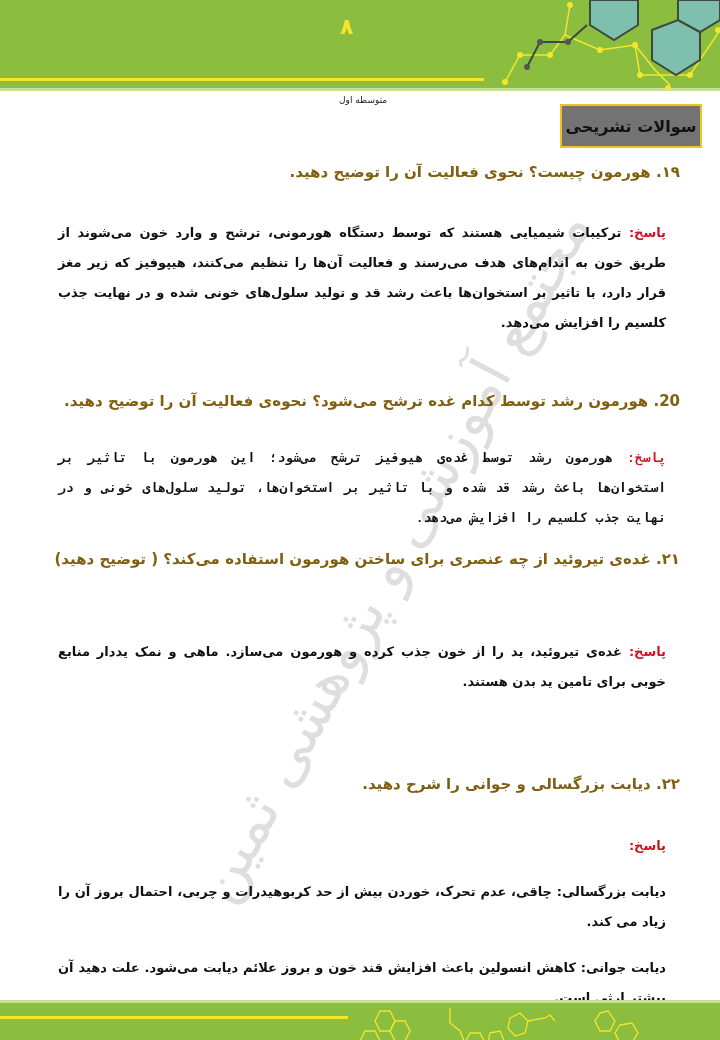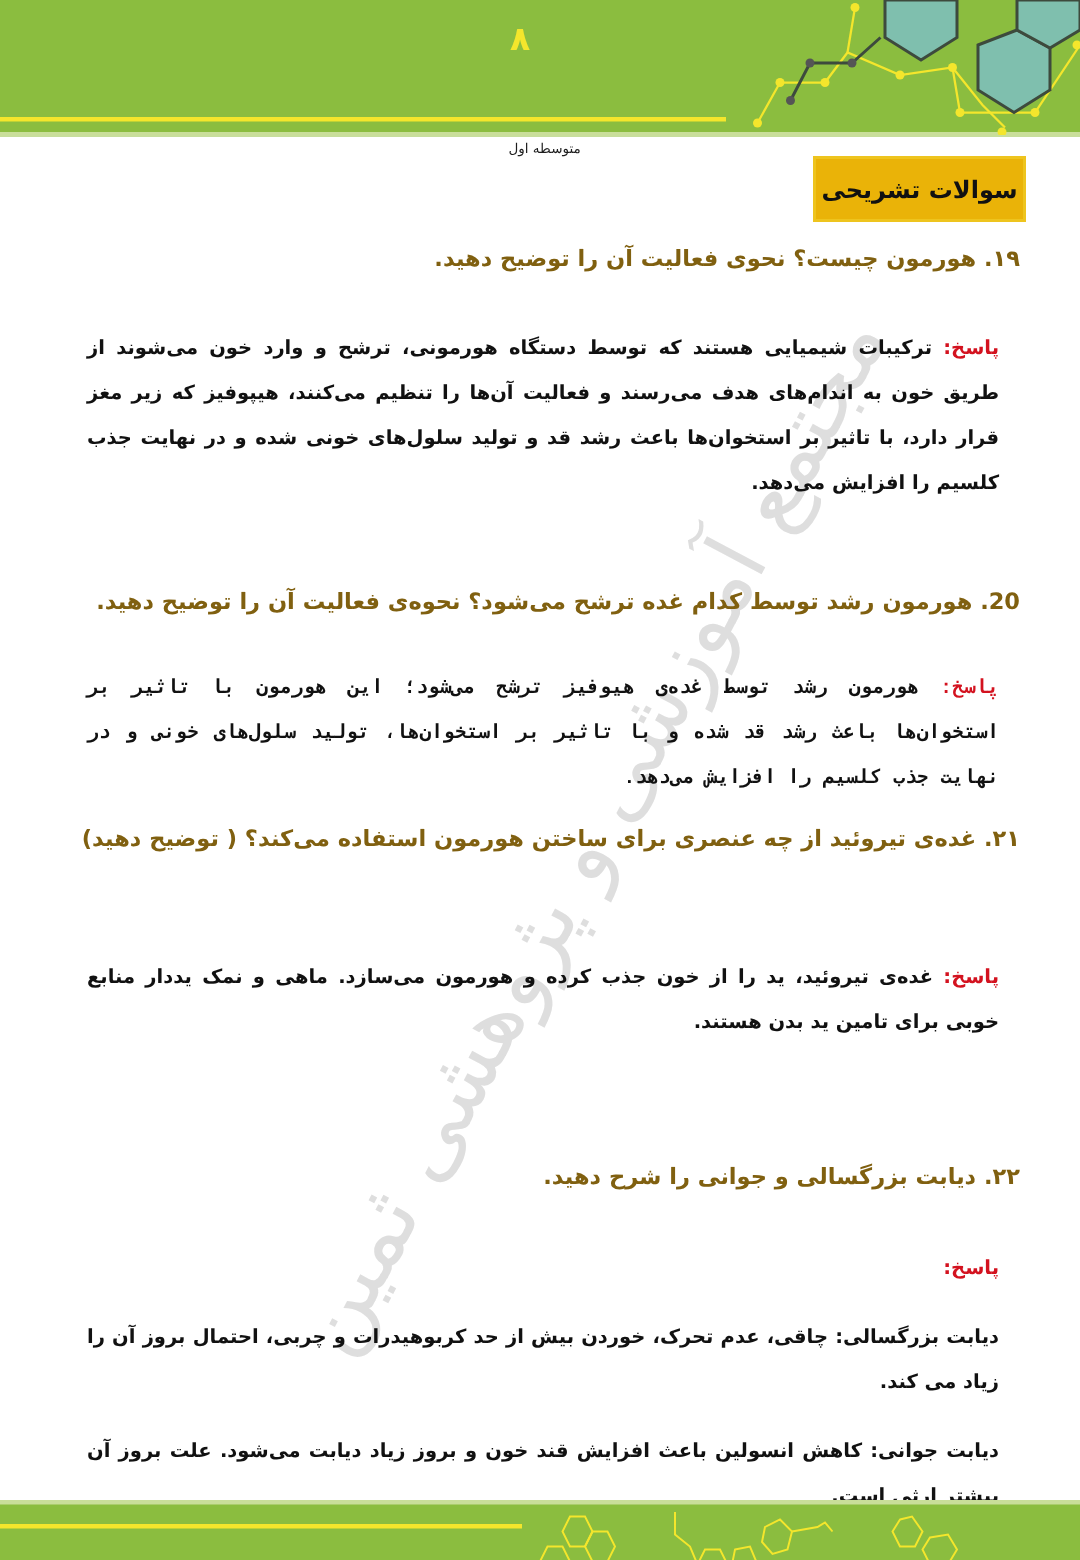--- a/index.html
+++ b/index.html
@@ -36,22 +36,22 @@
   .footer {
     position:absolute; left:0; top:1000px; width:720px; height:40px;
     background:#8bbd3f; border-top:3px solid #c9de9a;
   }
   .footer-line {
     position:absolute; left:0; top:13px; width:348px; height:3px; background:#f4e62c;
   }
   .footer-art { position:absolute; left:350px; top:0; width:370px; height:40px; }
 
   .section-box {
-    position:absolute; left:542px; top:104px; width:138px; height:40px;
-    background:#eab308; border:2px solid #eec41e;
+    position:absolute; left:560px; top:104px; width:138px; height:40px;
+    background:#737373; border:2px solid #eec41e;
     display:flex; align-items:center; justify-content:center;
     direction:rtl; font-size:16px; font-weight:bold; color:#111;
   }
   .watermark {
     position:absolute; left:60px; top:490px; width:700px;
     transform:rotate(-62deg); transform-origin:center;
     font-family:"DejaVu Serif", serif; font-size:58px; color:#d9d9d9;
     white-space:nowrap; direction:rtl; pointer-events:none; opacity:0.85;
   }
   .q {
@@ -125,21 +125,21 @@
 
 <div class="q" style="top:550px;margin-left:48px;">۲۱. غده‌ی تیروئید از چه عنصری برای ساختن هورمون استفاده می‌کند؟ ( توضیح دهید)</div>
 <div class="a" style="top:621px;">
   <p><span class="lbl">پاسخ:</span> <span>غده‌ی تیروئید، ید را از خون جذب کرده و هورمون می‌سازد. ماهی و نمک یددار منابع خوبی برای تامین ید بدن هستند.</span></p>
 </div>
 
 <div class="q" style="top:775px;">۲۲. دیابت بزرگسالی و جوانی را شرح دهید.</div>
 <div class="a" style="top:815px;">
   <p><span class="lbl">پاسخ:</span></p>
   <p>دیابت بزرگسالی: چاقی، عدم تحرک، خوردن بیش از حد کربوهیدرات و چربی، احتمال بروز آن را زیاد می کند.</p>
-  <p>دیابت جوانی: کاهش انسولین باعث افزایش قند خون و بروز زیاد دیابت می‌شود. علت بروز آن بیشتر ارثی است.</p>
+  <p>دیابت جوانی: کاهش انسولین باعث افزایش قند خون و بروز علائم دیابت می‌شود. علت دهید آن بیشتر ارثی است.</p>
 </div>
 
 <div class="footer">
   <div class="footer-line"></div>
   <svg class="footer-art" viewBox="0 0 370 40">
     <g stroke="#f4e62c" stroke-width="1.3" fill="none">
       <polygon points="30,8 40,8 45,18 40,28 30,28 25,18"></polygon>
       <polygon points="45,18 55,18 60,28 55,38 45,38 40,28"></polygon>
       <polygon points="15,28 25,28 30,38 20,45 10,38"></polygon>
       <polyline points="100,5 100,20 110,28 115,40"></polyline>

